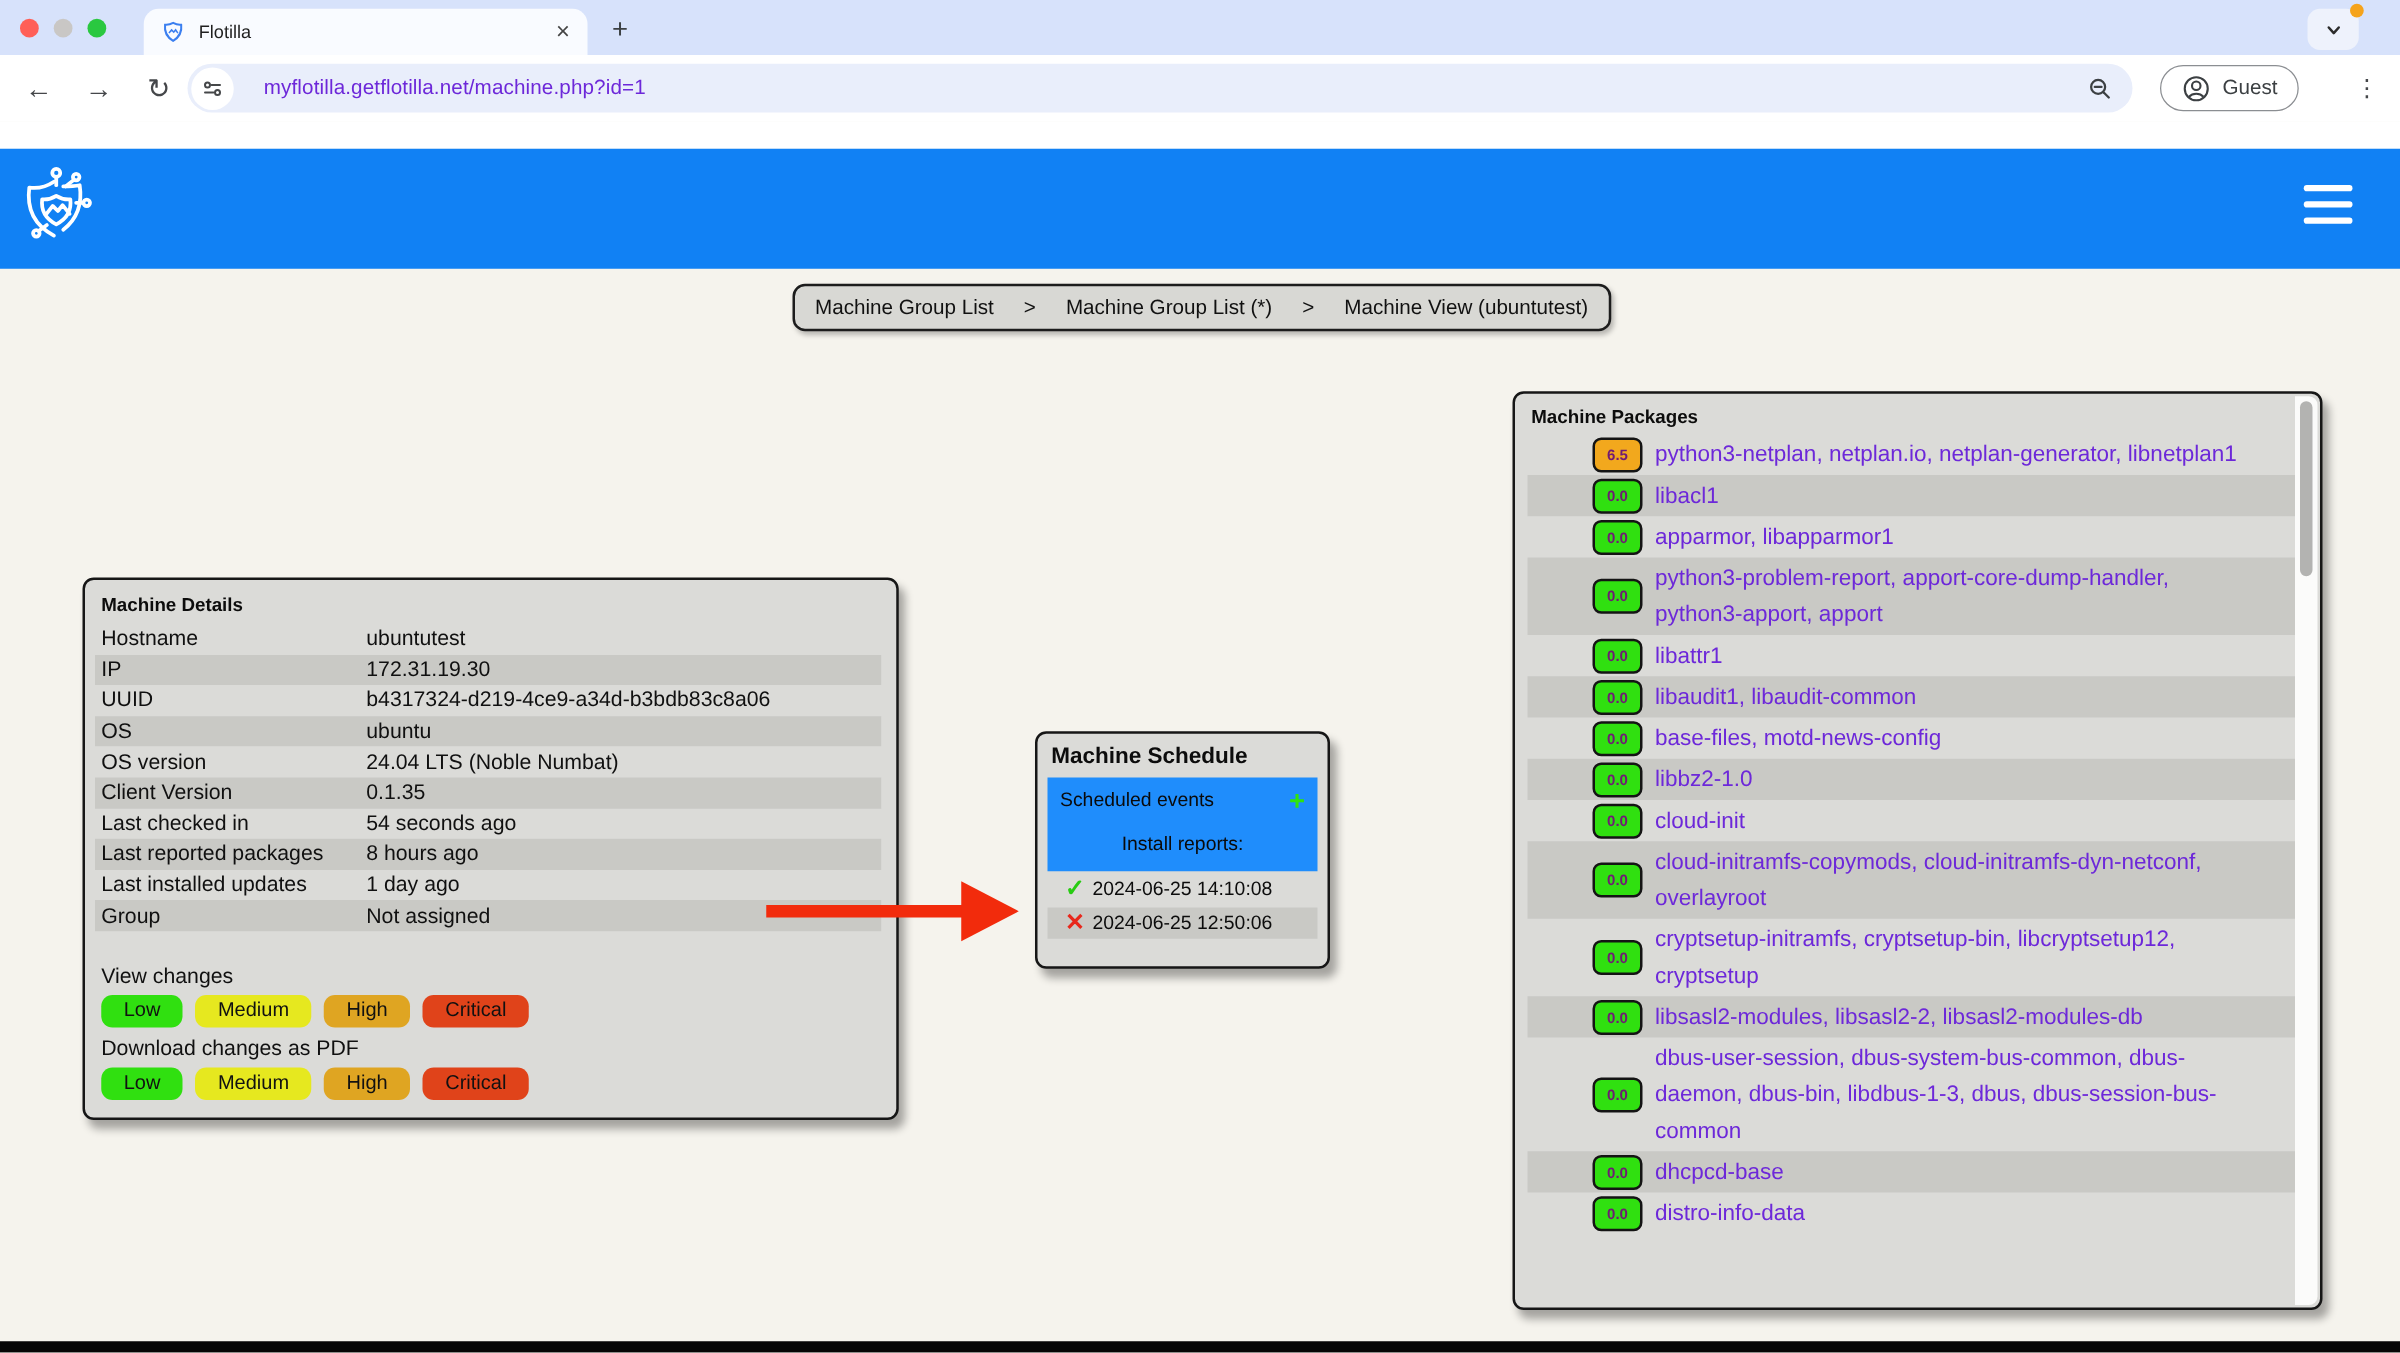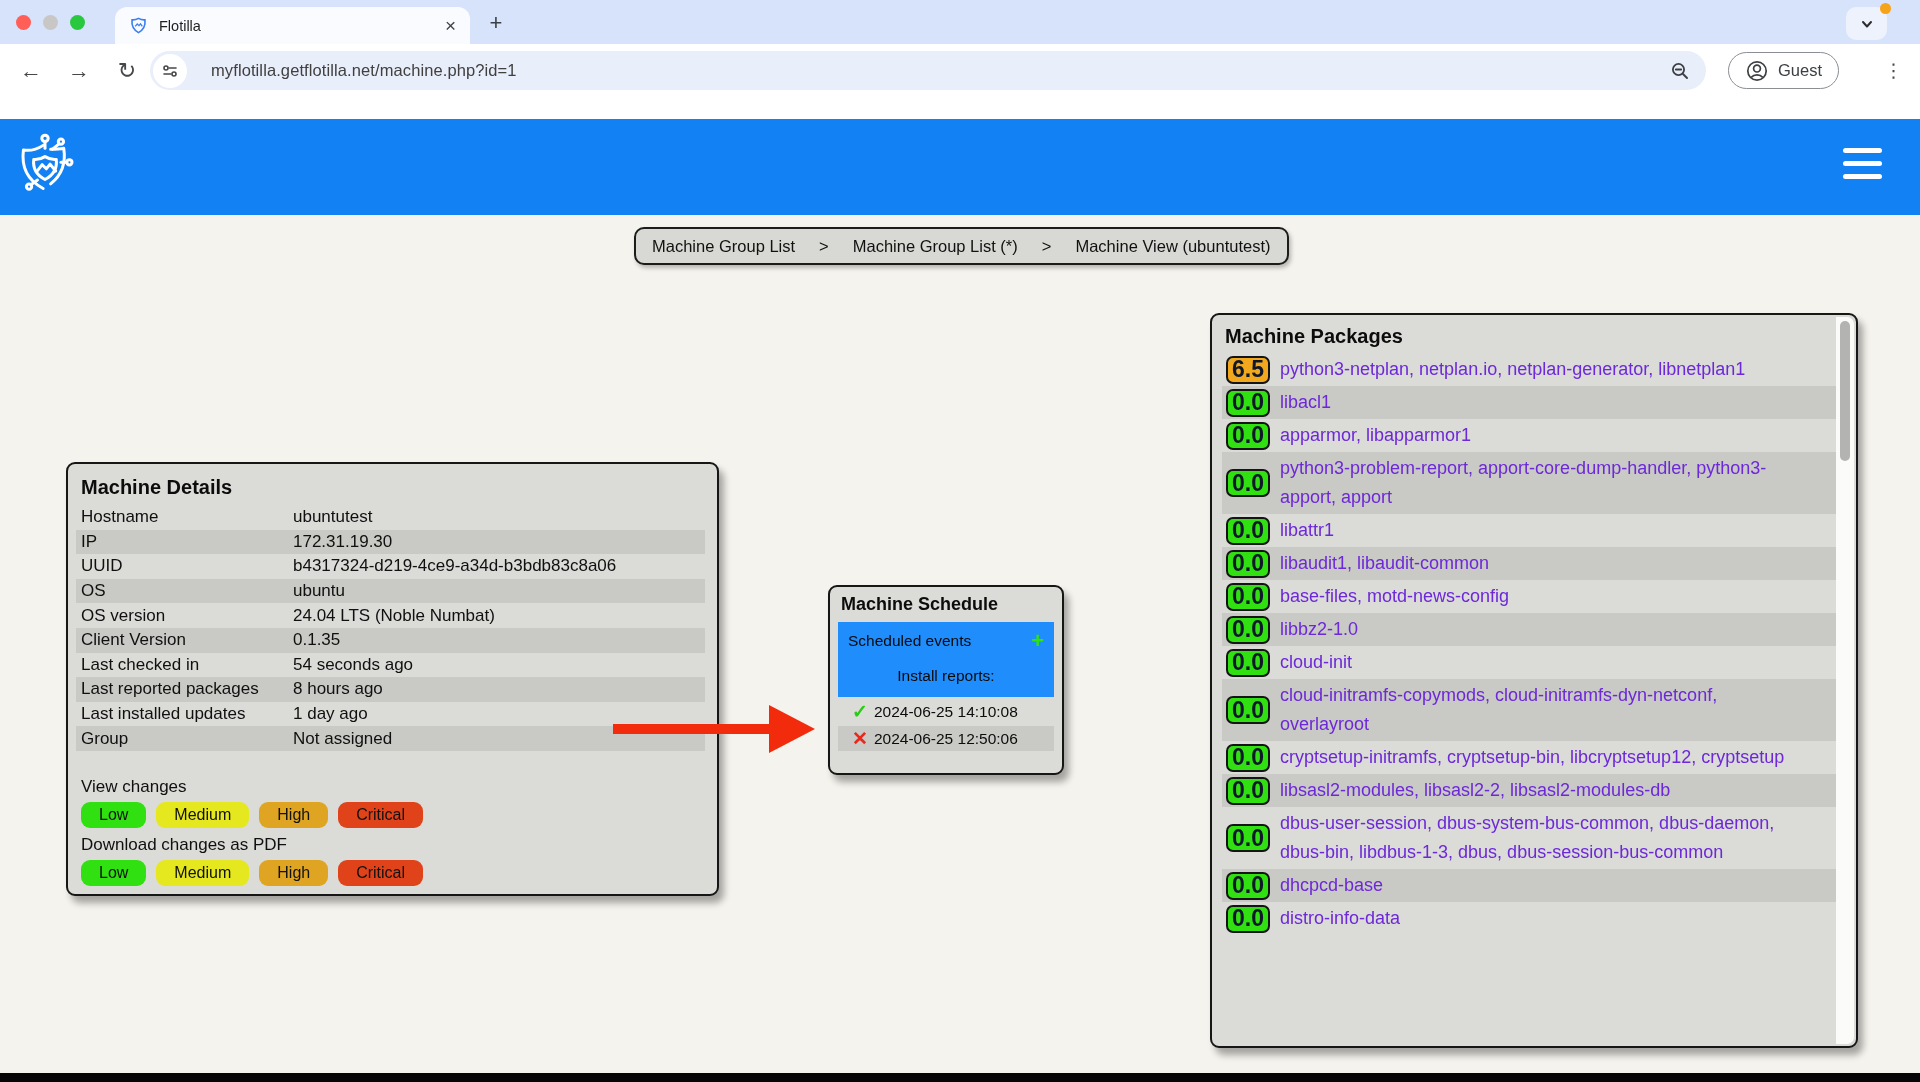--- a/index.html
+++ b/index.html
@@ -22,21 +22,21 @@
   .win-chevron { position:absolute; right:33px; top:7px; width:41px; height:33px; background:#eef2fc;
                  border-radius:10px; display:flex; align-items:center; justify-content:center; }
   .notif-dot { position:absolute; right:-4px; top:-4px; width:11px; height:11px; border-radius:50%; background:#f5a31b; }
 
   .toolbar { position:relative; height:53px; background:#ffffff; display:flex; align-items:center; }
   .nav-ico { width:34px; text-align:center; font-size:22px; color:#45474a; margin-left:14px; }
   .url-pill { position:absolute; left:150px; top:7px; width:1556px; height:39px; background:#e9eefb;
               border-radius:20px; display:flex; align-items:center; }
   .site-chip { width:34px; height:34px; border-radius:50%; background:#fff; margin-left:3px;
                display:flex; align-items:center; justify-content:center; }
-  .url-text { margin-left:24px; font-size:16.5px; color:#404040; letter-spacing:0.1px; }
+  .url-text { margin-left:24px; font-size:16.5px; color:#6d28d9; letter-spacing:0.1px; }
   .zoom-ico { margin-left:auto; margin-right:16px; display:flex; }
   .guest-btn { position:absolute; left:1728px; top:8px; height:37px; padding:0 16px;
                border:1.5px solid #8b8e92; border-radius:19px; display:flex; align-items:center;
                gap:9px; font-size:16.5px; color:#3c4043; background:#fff; }
   .menu-dots { position:absolute; left:1884px; top:0; height:53px; display:flex; align-items:center;
                font-size:19px; color:#45474a; }
   .chrome-gap { height:22px; background:#ffffff; }
 
   
   .app-header { position:relative; height:96px; background:#1181f4; }
@@ -49,21 +49,21 @@
   .page { position:relative; height:867px; }
   .bottom-strip { position:absolute; left:0; right:0; bottom:0; height:9px; background:#060606; }
 
   .breadcrumb { position:absolute; left:634px; top:12px; height:38px; display:inline-flex;
                 align-items:center; gap:24px; padding:0 16px; background:#d8d8d4;
                 border:2px solid #1c1c1c; border-radius:10px; font-size:16.5px; color:#111;
                 white-space:nowrap; box-shadow:2px 3px 4px rgba(0,0,0,.25); }
 
   .panel { background:#dbdbd8; border:2px solid #161616; border-radius:9px;
            box-shadow:5px 7px 7px rgba(0,0,0,.33); position:absolute; }
-  .panel-title { font-size:20px; font-weight:bold; color:#0c0c0c; }
+  .panel-title { font-size:15px; font-weight:bold; color:#0c0c0c; }
 
   
   .details-panel { left:66px; top:247px; width:653px; height:434px; padding:10px 12px 10px 8px; }
   .details-panel .panel-title { margin:2px 0 6px 5px; }
   .d-row { display:flex; align-items:center; height:24.6px; padding-left:5px; font-size:17px; color:#101010; }
   .d-row:nth-child(even) { background:#c9c9c5; }
   .d-label { width:212px; flex:none; }
   .d-value { flex:1; }
   .edit-pencil { display:flex; align-items:center; }
 
@@ -99,22 +99,22 @@
   .report-ico[data-status="success"] { color:#28cc12; }
   .report-ico[data-status="failed"]  { color:#e8281c; }
 
   
   .packages-panel { left:1210px; top:98px; width:648px; height:735px; padding:8px 0 8px 10px; }
   .packages-panel .panel-title { margin:2px 0 5px 3px; }
   .pkg-rows { width:616px; }
   .pkg-row { display:flex; align-items:center; gap:10px; padding:2px 0 2px 4px; }
   .pkg-row:nth-child(even) { background:#c9c9c5; }
   .pkg-badge { flex:none; min-width:40px; height:28px; border:2px solid #141414; border-radius:7px;
-               display:flex; align-items:center; justify-content:center; font-size:23px;
-               font-weight:bold; color:#0f172a; padding:0 4px; }
+               display:flex; align-items:center; justify-content:center; font-size:12px;
+               font-weight:bold; color:#701a75; padding:0 4px;margin-left:48px; }
   .pkg-badge[data-level="ok"] { background:#30e010; }
   .pkg-badge[data-level="warning"] { background:#f2a81d; }
   .pkg-names { font-size:18px; line-height:29px; color:#6d28d9; padding-right:30px; }
   .pkg-scrollbar { position:absolute; top:2px; right:2px; bottom:2px; width:18px;
                    background:#fbfbfa; border-radius:0 7px 7px 0; }
   .pkg-thumb { position:absolute; top:4px; left:4px; width:10px; height:140px;
                background:#b3b3b1; border-radius:6px; }
 </style>
 </head>
 <body>

